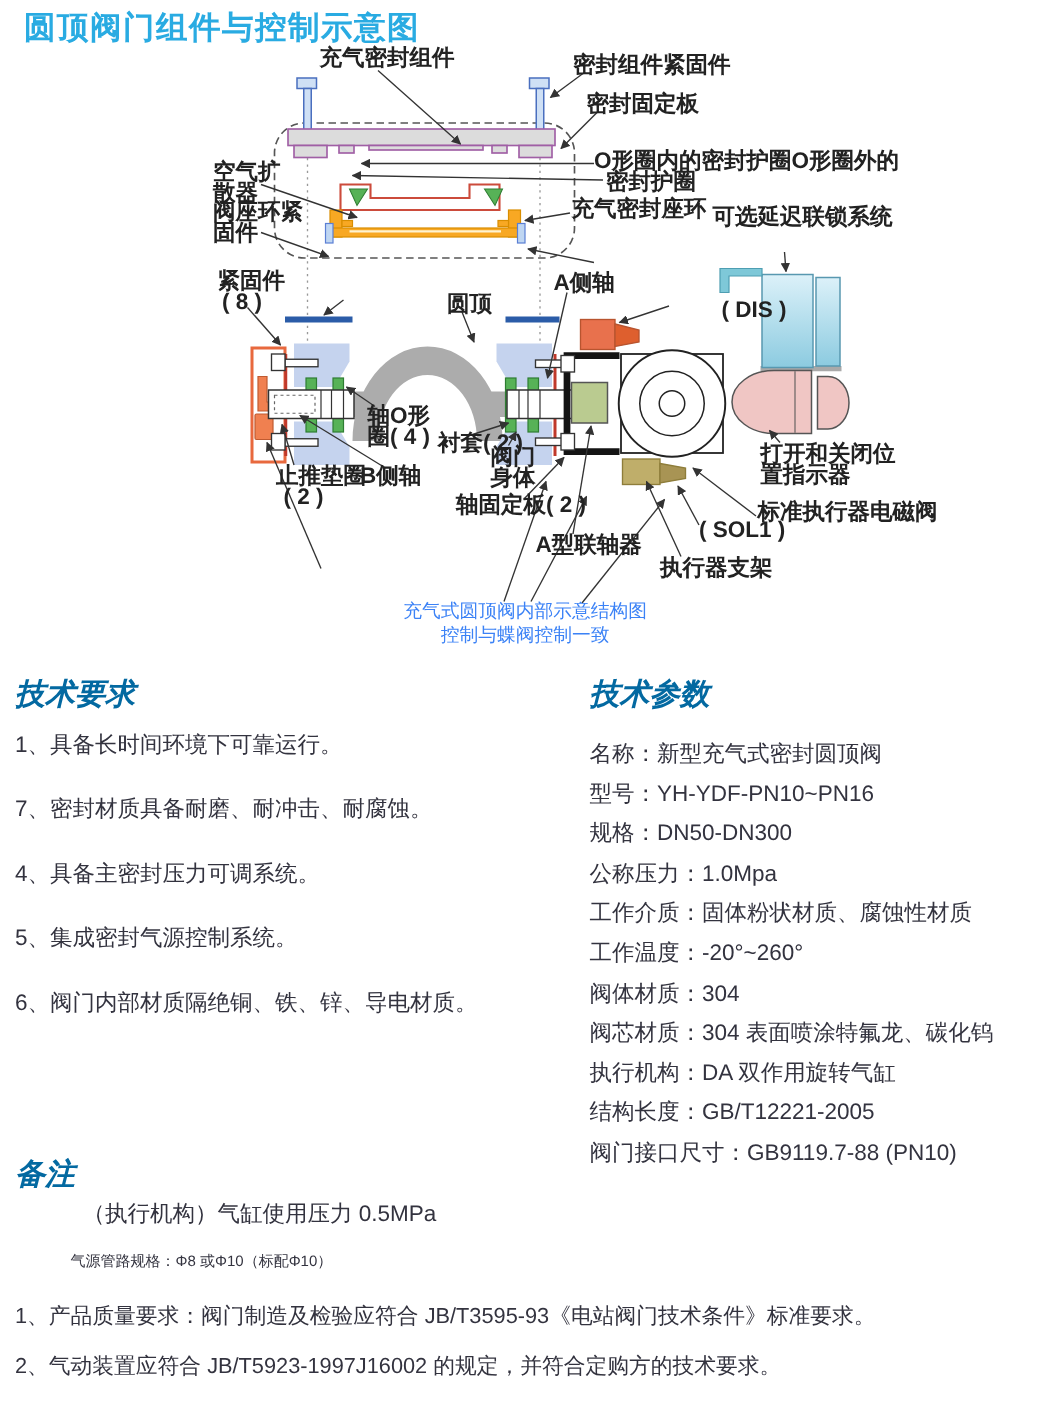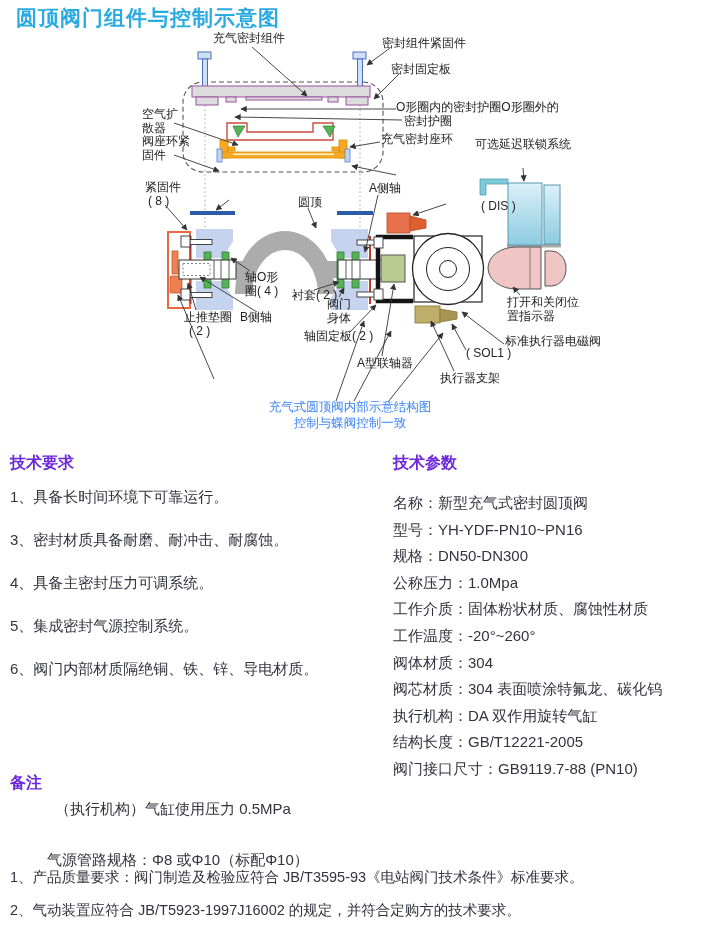--- a/index.html
+++ b/index.html
@@ -1,35 +1,35 @@
 <!DOCTYPE html>
 <html><head>
 <meta charset="utf-8">
 <style>
   html,body{margin:0;padding:0;background:#fff;}
   body{font-family:"Liberation Sans","DejaVu Sans",sans-serif;}
   #page{position:relative;width:706px;height:936px;background:#fff;overflow:hidden;}
   #page-title{position:absolute;left:16px;top:4px;font-size:21px;font-weight:bold;color:#29ABE2;letter-spacing:1px;white-space:nowrap;}
   #diagram{position:absolute;left:0;top:0;width:706px;height:445px;}
   #diagram svg{position:absolute;left:0;top:0;}
-  .dlabel{position:absolute;font-size:12px;line-height:13.5px;color:#222;white-space:nowrap;z-index:3;}
+  .dlabel{position:absolute;font-size:15px;line-height:13.5px;color:#222;white-space:nowrap;z-index:3;font-weight:bold;}
   .dlabel span{display:block;}
   .ind3{padding-left:3px;} .ind5{padding-left:5px;} .ind6{padding-left:6px;margin-top:48px;} .ind8{padding-left:8px;}
   #caption{position:absolute;left:240px;top:399px;width:220px;text-align:center;font-size:12.5px;line-height:16px;color:#3b82f6;z-index:3;}
-  .sec-head{font-size:16px;font-weight:bold;color:#6d28d9;line-height:26px;white-space:nowrap;}
+  .sec-head{font-size:20px;font-weight:bold;color:#0369a1;line-height:26px;white-space:nowrap;font-style:italic;}
   #tech-req{position:absolute;left:10px;top:450px;width:382px;color:#33333F;}
   #tech-req ul{list-style:none;margin:11px 0 0 0;padding:0;}
   #tech-req li{font-size:15px;line-height:19px;margin-bottom:24px;white-space:nowrap;}
   #tech-params{position:absolute;left:393px;top:450px;width:312px;color:#33333F;}
   #tech-params ul{list-style:none;margin:14px 0 0 0;padding:0;}
   #tech-params li{font-size:15px;line-height:26.6px;white-space:nowrap;}
   #notes{position:absolute;left:0;top:0;width:706px;color:#33333F;}
   #notes .sec-head{position:absolute;left:10px;top:770px;}
   #note-line1{position:absolute;left:55px;top:800px;font-size:15px;white-space:nowrap;}
-  #note-line2{position:absolute;left:47px;top:834px;font-size:15px;white-space:nowrap;margin-top:17px;}
+  #note-line2{position:absolute;left:47px;top:834px;font-size:10px;white-space:nowrap;}
   #note-item1{position:absolute;left:10px;top:868px;font-size:14.5px;white-space:nowrap;}
   #note-item2{position:absolute;left:10px;top:901px;font-size:14.5px;white-space:nowrap;text-align:right;}
 </style>
 </head>
 <body>
 
 <div id="page">
 
   <div id="page-title">圆顶阀门组件与控制示意图</div>
 
@@ -240,21 +240,21 @@
     <div id="caption">
       <span style="display:block">充气式圆顶阀内部示意结构图</span>
       <span style="display:block">控制与蝶阀控制一致</span>
     </div>
   </div>
 
   <div id="tech-req">
     <div class="sec-head">技术要求</div>
     <ul>
       <li>1、具备长时间环境下可靠运行。</li>
-      <li>3、密封材质具备耐磨、耐冲击、耐腐蚀。</li>
+      <li>7、密封材质具备耐磨、耐冲击、耐腐蚀。</li>
       <li>4、具备主密封压力可调系统。</li>
       <li>5、集成密封气源控制系统。</li>
       <li>6、阀门内部材质隔绝铜、铁、锌、导电材质。</li>
     </ul>
   </div>
 
   <div id="tech-params">
     <div class="sec-head">技术参数</div>
     <ul>
       <li>名称：新型充气式密封圆顶阀</li>

